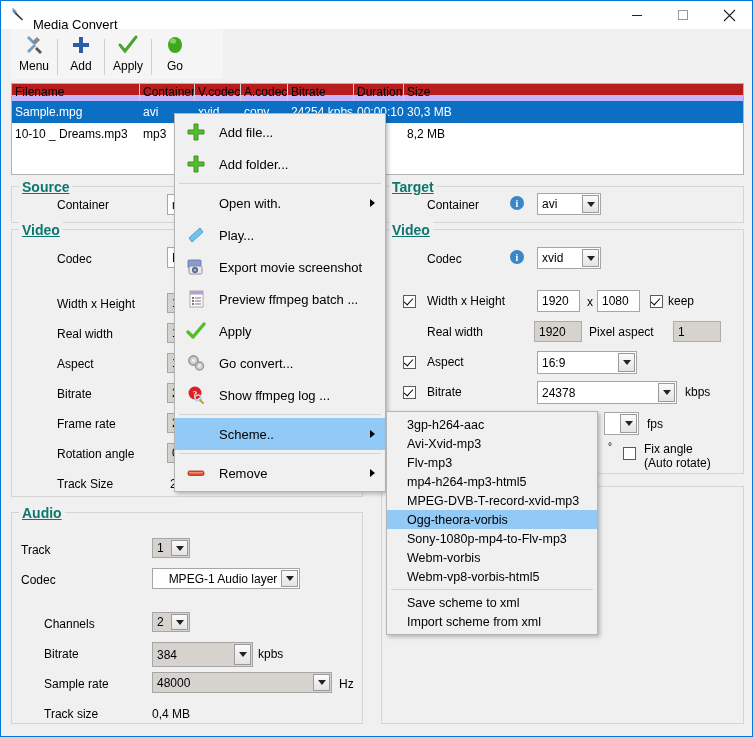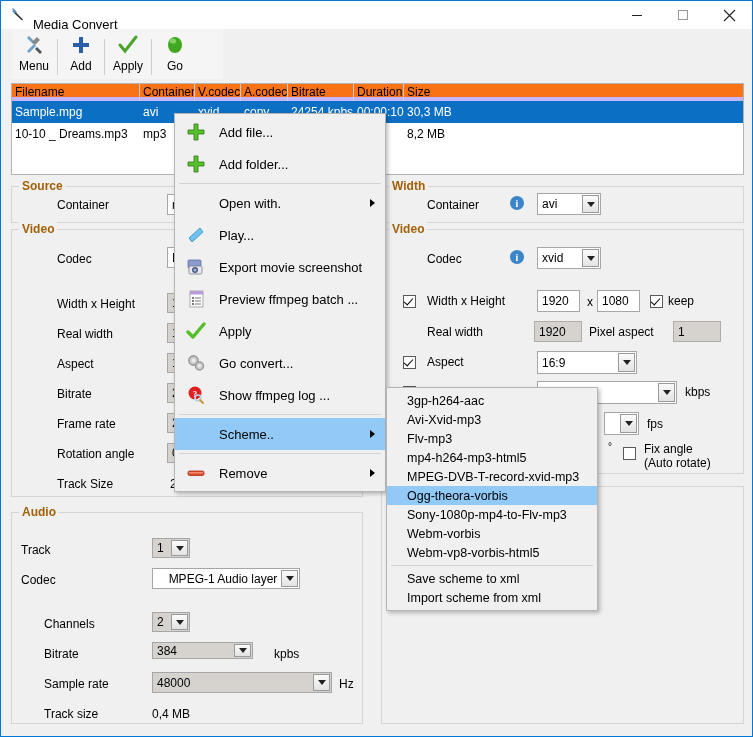--- a/index.html
+++ b/index.html
@@ -63,22 +63,22 @@
 
   
   #filelist {
     position: absolute; left: 10px; top: 82px;
     width: 733px; height: 92px;
     background: #ffffff;
     border: 1px solid #b4b4b4;
   }
   #fl-header {
     height: 17px; position: relative;
-    border-bottom: 4px solid #c4b5fd;
-    background: #f97316;
+    border-bottom: 6px solid #c4b5fd;
+    background: #b91c1c;
   }
   #fl-header .col {
     position: absolute; top: 0; height: 17px; line-height: 17px;
     font-size: 12px; padding-left: 3px;
     border-right: 1px solid #d0d0d0;
     white-space: nowrap; overflow: hidden;
   }
   .fl-row {
     position: relative; height: 22px; line-height: 22px; font-size: 12px;
   }
@@ -90,22 +90,23 @@
 
   
   .groupbox {
     position: absolute;
     border: 1px solid #d5d5d5;
     background: transparent;
   }
   .gb-title {
     position: absolute; top: -8px; left: 7px;
     background: #f0f0f0; padding: 0 3px;
-    font-size: 12px; font-weight: bold; color: #a16207;
+    font-size: 14px; font-weight: bold; color: #0f766e;
     white-space: nowrap;
+    text-decoration: underline;
   }
   .lbl {
     position: absolute; font-size: 12px; color: #000; white-space: nowrap;
   }
 
   
   .field {
     position: absolute; background: #ffffff;
     border: 1px solid #a6a6a6;
     font-size: 12px; line-height: 1;
@@ -176,21 +177,21 @@
   .mi .sub {
     position: absolute; right: 10px; top: 50%; transform: translateY(-50%);
     width: 0; height: 0;
     border-top: 4px solid transparent; border-bottom: 4px solid transparent;
     border-left: 5px solid #000;
   }
   .msep { height: 1px; background: #d3d3d3; margin: 3px 4px; }
 
   
   #submenu {
-    position: absolute; left: 385px; top: 386px;
+    position: absolute; left: 385px; top: 410px;
     width: 212px;
     background: #f0f0f0;
     border: 1px solid #b5b5b5;
     box-shadow: 2px 2px 4px rgba(0,0,0,0.25);
     padding: 3px 0;
     z-index: 60;
   }
   .si {
     height: 19px; display: flex; align-items: center;
     font-size: 12.5px; padding-left: 20px; color: #000;
@@ -377,43 +378,43 @@
 
     <span class="lbl" style="left:32px; top:104px;">Channels</span>
     <div class="combo gray" style="left:140px; top:99px; width:38px; height:20px;">
       <span>2</span>
       <span class="arrow">
           <i></i>
         </span>
     </div>
 
     <span class="lbl" style="left:32px; top:134px;">Bitrate</span>
-    <div class="combo gray" style="left:140px; top:129px; width:101px; height:17px;">
+    <div class="combo gray" style="left:140px; top:129px; width:101px; height:25px;">
       <span>384</span>
       <span class="arrow">
           <i></i>
         </span>
     </div>
-    <span class="lbl" style="left:262px; top:134px;text-align:center;">kpbs</span>
+    <span class="lbl" style="left:246px; top:134px;text-align:center;">kpbs</span>
 
     <span class="lbl" style="left:32px; top:164px;">Sample rate</span>
     <div class="combo gray" style="left:140px; top:159px; width:180px; height:21px;">
       <span>48000</span>
       <span class="arrow">
           <i></i>
         </span>
     </div>
     <span class="lbl" style="left:327px; top:164px;">Hz</span>
 
     <span class="lbl" style="left:32px; top:194px;">Track size</span>
     <span class="lbl" style="left:140px; top:194px;">0,4 MB</span>
   </div>
 
   <div class="groupbox" style="left:380px; top:185px; width:363px; height:37px;">
-    <span class="gb-title">Width</span>
+    <span class="gb-title">Target</span>
     <span class="lbl" style="left:45px; top:11px;">Container</span>
     <span class="infoico" style="left:128px; top:9px;">i</span>
     <div class="combo" style="left:155px; top:6px; width:64px; height:22px;">
       <span>avi</span>
       <span class="arrow">
           <i></i>
         </span>
     </div>
   </div>
 

